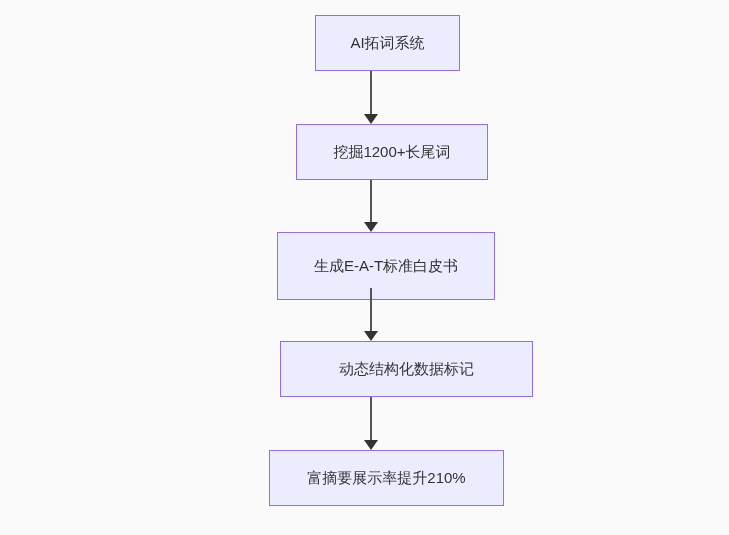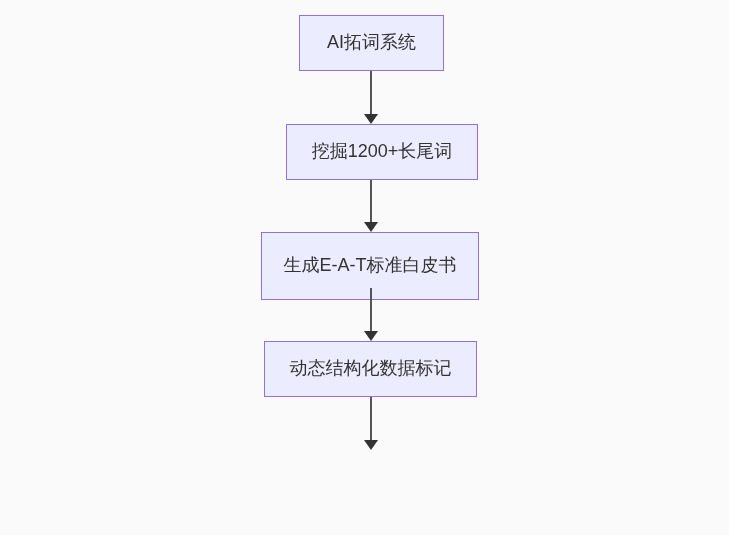--- a/index.html
+++ b/index.html
@@ -20,29 +20,30 @@
   }
   .node {
     position: absolute;
     box-sizing: border-box;
     display: flex;
     align-items: center;
     justify-content: center;
     background: var(--node-fill, #ECECFF);
     border: 1px solid var(--node-border, #9370DB);
     color: var(--text-color, #333333);
-    font-size: 18px;
+    font-size: 15px;
     line-height: 1.2;
     text-align: center;
     white-space: nowrap;
+    margin-left: 16px;
   }
   .node.n1 { left: 299px; top: 15px;  width: 145px; height: 56px; }
-  .node.n2 { left: 286px; top: 124px; width: 192px; height: 56px; }
+  .node.n2 { left: 280px; top: 124px; width: 192px; height: 56px; }
   .node.n3 { left: 261px; top: 232px; width: 218px; height: 68px; }
-  .node.n4 { left: 264px; top: 341px; width: 213px; height: 56px; }
+  .node.n4 { left: 264px; top: 341px; width: 253px; height: 56px; }
   .node.n5 { left: 253px; top: 450px; width: 235px; height: 56px; }
 
   .edge {
     position: absolute;
     left: 357px;
     width: 28px;
     display: flex;
     flex-direction: column;
     align-items: center;
   }
@@ -99,14 +100,17 @@
 
   <div class="node n4">
     <span>动态结构化数据标记</span>
   </div>
 
   <div class="edge e4">
     <div class="edge-line"></div>
     <div class="edge-head"></div>
   </div>
 
+  <div class="node n5">
+    <span>富摘要展示率提升210%</span>
+  </div>
 
 </div>
 
 </body></html>

